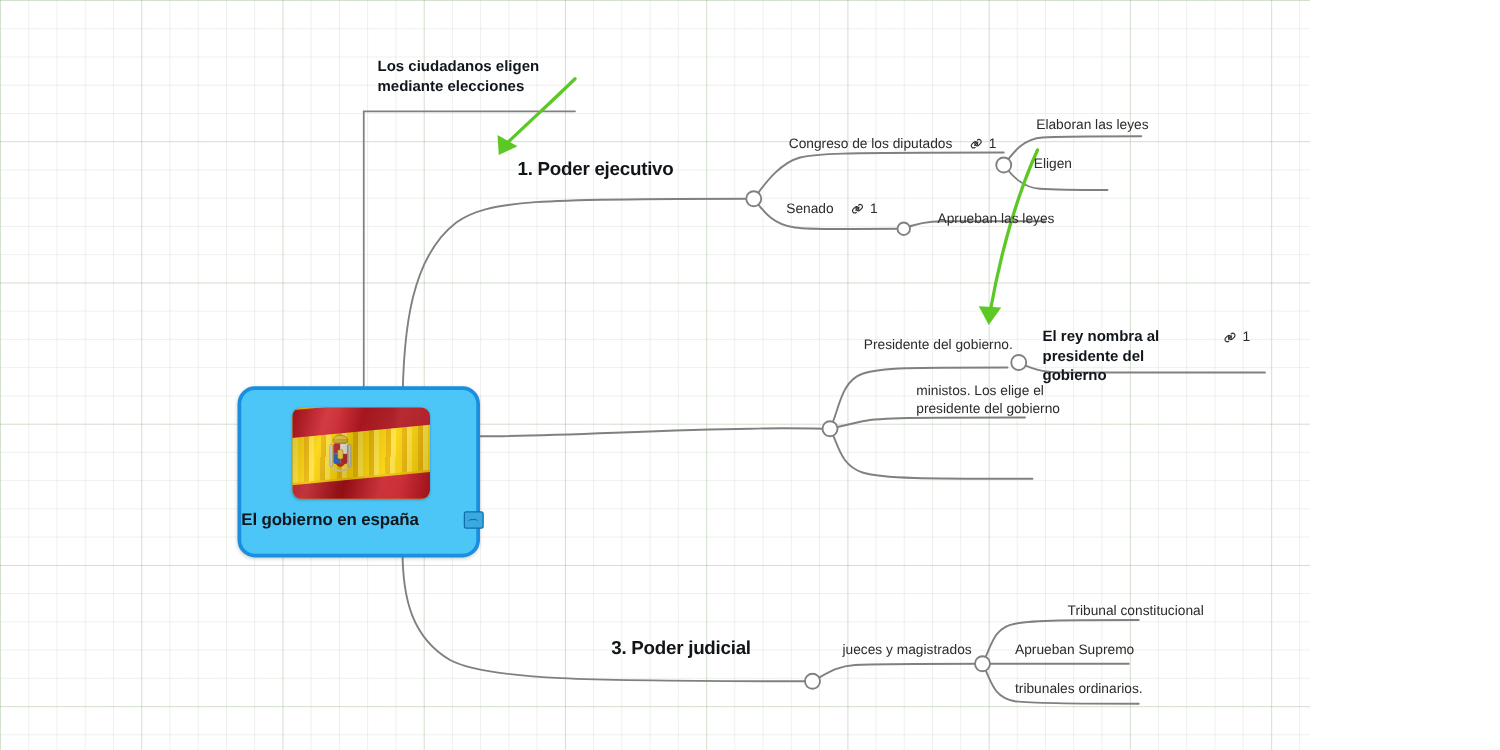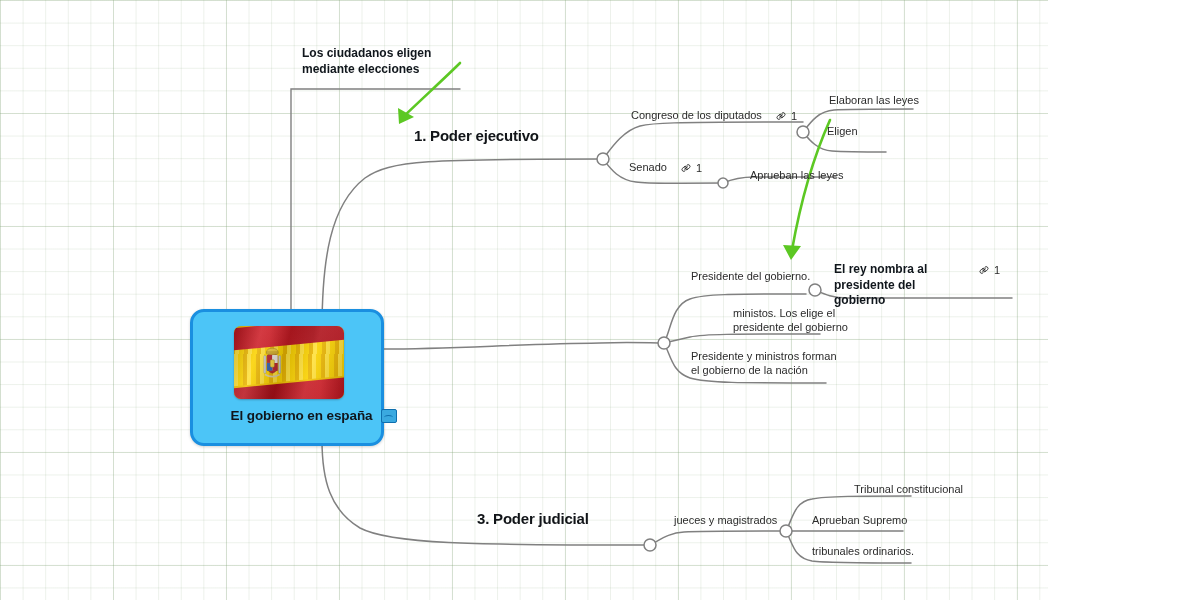--- a/index.html
+++ b/index.html
@@ -100,23 +100,22 @@
     width: 26%;
     height: 52%;
   }
   #central-title-row {
     position: absolute;
     left: 0;
     top: 96px;
     width: 194px;
     display: flex;
     align-items: center;
-    justify-content: center;
+    justify-content: space-between;
     gap: 9px;
-    padding-left: 24px;
   }
   #central-title {
     font-size: 13.5px;
     font-weight: bold;
     color: #10161c;
     letter-spacing: -0.1px;
   }
   #central-image-badge {
     width: 14px; height: 12px;
     border-radius: 2px;
@@ -293,37 +292,36 @@
 
   <div class="label sub-label" style="left:827px; top:125px;">Eligen</div>
 
   <div class="label sub-label" style="left:750px; top:169px;">Aprueban las leyes</div>
 
 
   <div class="label sub-label" style="left:691px; top:270px;">Presidente del gobierno.</div>
 
   <div class="label sub-label wrap" style="left:691px; top:306px; width:128px;margin-left:42px;">ministos. Los elige el presidente del gobierno</div>
 
-  <div class="label sub-label wrap" style="left:691px; top:349px; width:146px;">Presidente y ministros forman el gobierno de la nación</div>
 
   <div class="label" style="left:834px; top:262px; width:200px;">
     <span class="callout-label" style="display:inline-block; width:124px; vertical-align:top;">El rey nombra al presidente del gobierno</span>
     <span class="attach" style="position:absolute; left:134px; top:2px;">
       <svg class="clip-icon" viewBox="0 0 16 16">
         <g fill="none" stroke="#333" stroke-width="1.3" stroke-linecap="round">
           <path d="M6.3 9.7 L9.7 6.3"></path>
           <path d="M9.2 4.2 a2.4 2.4 0 0 1 3.4 3.4 l-1.9 1.9 a2.4 2.4 0 0 1 -3.4 -3.4"></path>
           <path d="M6.8 11.8 a2.4 2.4 0 0 1 -3.4 -3.4 l1.9 -1.9 a2.4 2.4 0 0 1 3.4 3.4"></path>
         </g>
       </svg>
       <span class="count">1</span>
     </span>
   </div>
 
-  <div class="label branch-title" style="left:477px; top:510px;">3. Poder judicial</div>
+  <div class="label branch-title" style="left:489px; top:510px;">3. Poder judicial</div>
 
   <div class="label sub-label" style="left:674px; top:514px;">jueces y magistrados</div>
 
   <div class="label sub-label" style="left:812px; top:483px;margin-left:42px;">Tribunal constitucional</div>
 
   <div class="label sub-label" style="left:812px; top:514px;">Aprueban Supremo</div>
 
   <div class="label sub-label" style="left:812px; top:545px;">tribunales ordinarios.</div>
 
 </div>

